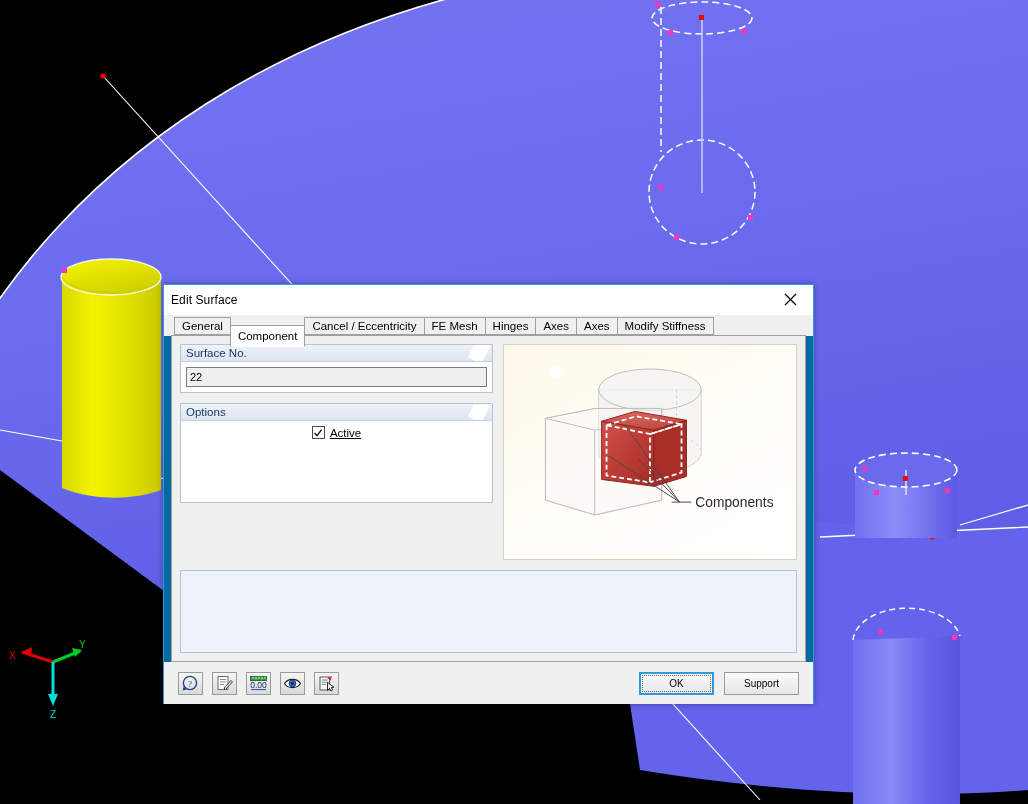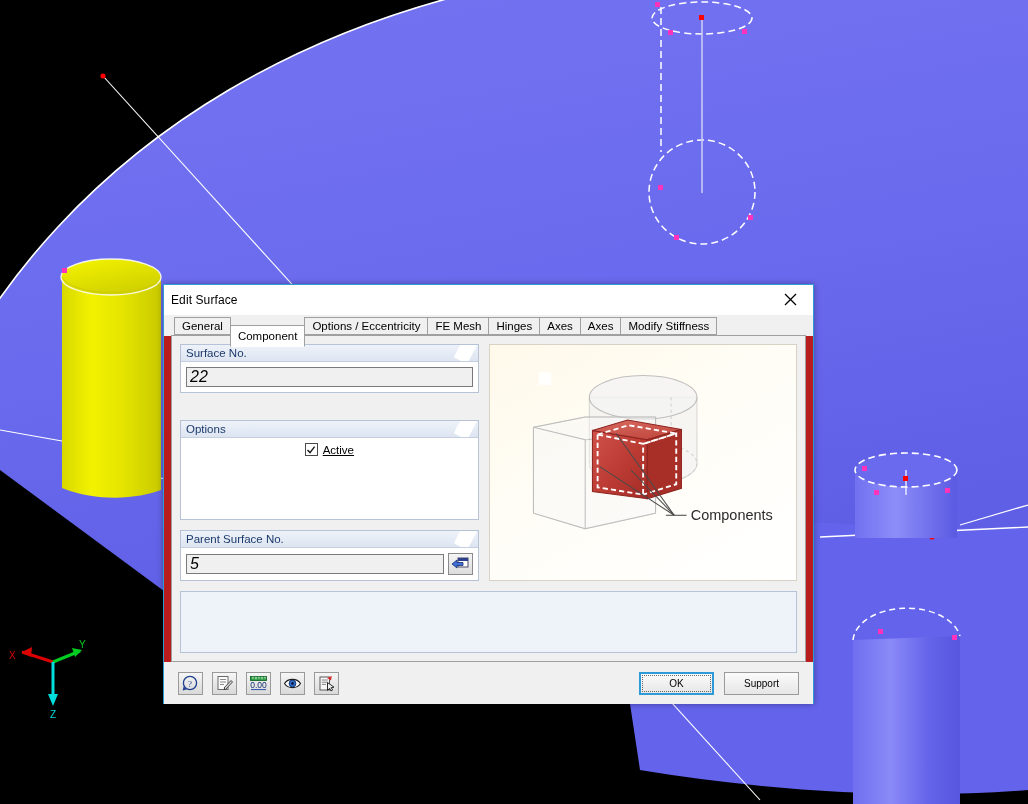--- a/index.html
+++ b/index.html
@@ -19,21 +19,21 @@
     background: #000000;
     overflow: hidden;
   }
   #scene svg { display: block; }
 
   
   #dialog {
     position: absolute;
     left: 163px; top: 284px;
     width: 651px; height: 420px;
-    background: #b91c1c;
+    background: #0369a1;
     border: 1px solid #2e9bd6;
     border-bottom: none;
     box-shadow: 0 0 6px rgba(0,0,0,0.35);
     display: flex; flex-direction: column;
   }
   .titlebar {
     height: 30px; background: #ffffff;
     display: flex; align-items: center;
     flex: 0 0 auto;
     position: relative;
@@ -124,26 +124,25 @@
     transform-origin: top right;
   }
   .group-body { padding: 5px; background: #ffffff; }
 
   .field-row { display: flex; align-items: center; gap: 4px; }
   .txtinput {
     flex: 1 1 auto;
     height: 20px;
     background: #f0f0f0;
     border: 1px solid #7a7a7a;
-    font-size: 16px;
+    font-size: 11px;
     color: #000;
     padding: 0 3px;
     line-height: 18px;
     font-family: "Liberation Sans", sans-serif;
-    font-style: italic;
   }
   .pickbtn {
     width: 25px; height: 22px;
     background: linear-gradient(to bottom,#f5f5f5,#dcdcdc);
     border: 1px solid #8a8a8a;
     display: flex; align-items:center; justify-content:center;
     cursor: default;
     flex: 0 0 auto;
   }
 
@@ -335,21 +334,21 @@
       <svg width="13" height="13" viewBox="0 0 13 13">
         <line x1="1" y1="1" x2="12" y2="12" stroke="#000" stroke-width="1.3"></line>
         <line x1="12" y1="1" x2="1" y2="12" stroke="#000" stroke-width="1.3"></line>
       </svg>
     </div>
   </div>
 
   <div class="tabstrip">
     <div class="tab">General</div>
     <div class="tab active">Component</div>
-    <div class="tab">Options / Eccentricity</div>
+    <div class="tab">Cancel / Eccentricity</div>
     <div class="tab">FE Mesh</div>
     <div class="tab">Hinges</div>
     <div class="tab">Axes</div>
     <div class="tab">Axes</div>
     <div class="tab">Modify Stiffness</div>
   </div>
 
   <div class="tabbody">
 
     <div class="upper-row">
@@ -357,49 +356,34 @@
 
         <div class="group">
           <div class="group-head">Surface No.</div>
           <div class="group-body">
             <div class="field-row">
               <input class="txtinput" type="text" value="22" style="">
             </div>
           </div>
         </div>
 
-        <div class="group" style="height:100px;margin-top:17px;">
+        <div class="group" style="height:100px;">
           <div class="group-head">Options</div>
           <div class="group-body">
             <div class="chkrow">
               <span class="chkbox">
                 <svg width="10" height="10" viewBox="0 0 10 10">
                   <polyline points="1.5,5 4,7.6 8.6,1.6" fill="none" stroke="#1b1b1b" stroke-width="1.4"></polyline>
                 </svg>
               </span>
               <span><u>Active</u></span>
             </div>
           </div>
         </div>
 
-        <div class="group">
-          <div class="group-head">Parent Surface No.</div>
-          <div class="group-body">
-            <div class="field-row">
-              <input class="txtinput" type="text" value="5" style="">
-              <span class="pickbtn">
-                <svg width="17" height="15" viewBox="0 0 17 15">
-                  <rect x="6" y="1" width="10" height="9" fill="#ffffff" stroke="#4a4a6a" stroke-width="1"></rect>
-                  <rect x="6" y="1" width="10" height="3" fill="#2b3f8c"></rect>
-                  <polygon points="0,7 5,3 5,5.5 11,5.5 11,8.5 5,8.5 5,11" fill="#3f6fd8" stroke="#18306e" stroke-width="0.8"></polygon>
-                </svg>
-              </span>
-            </div>
-          </div>
-        </div>
 
       </div>
 
       <div class="picpanel">
         <svg width="100%" height="100%" viewBox="0 0 296 212" preserveAspectRatio="xMidYMid meet">
           <defs>
             <linearGradient id="redg" x1="0" y1="0" x2="1" y2="1">
               <stop offset="0%" stop-color="#cf5149"></stop>
               <stop offset="55%" stop-color="#bb3b33"></stop>
               <stop offset="100%" stop-color="#a32b26"></stop>

